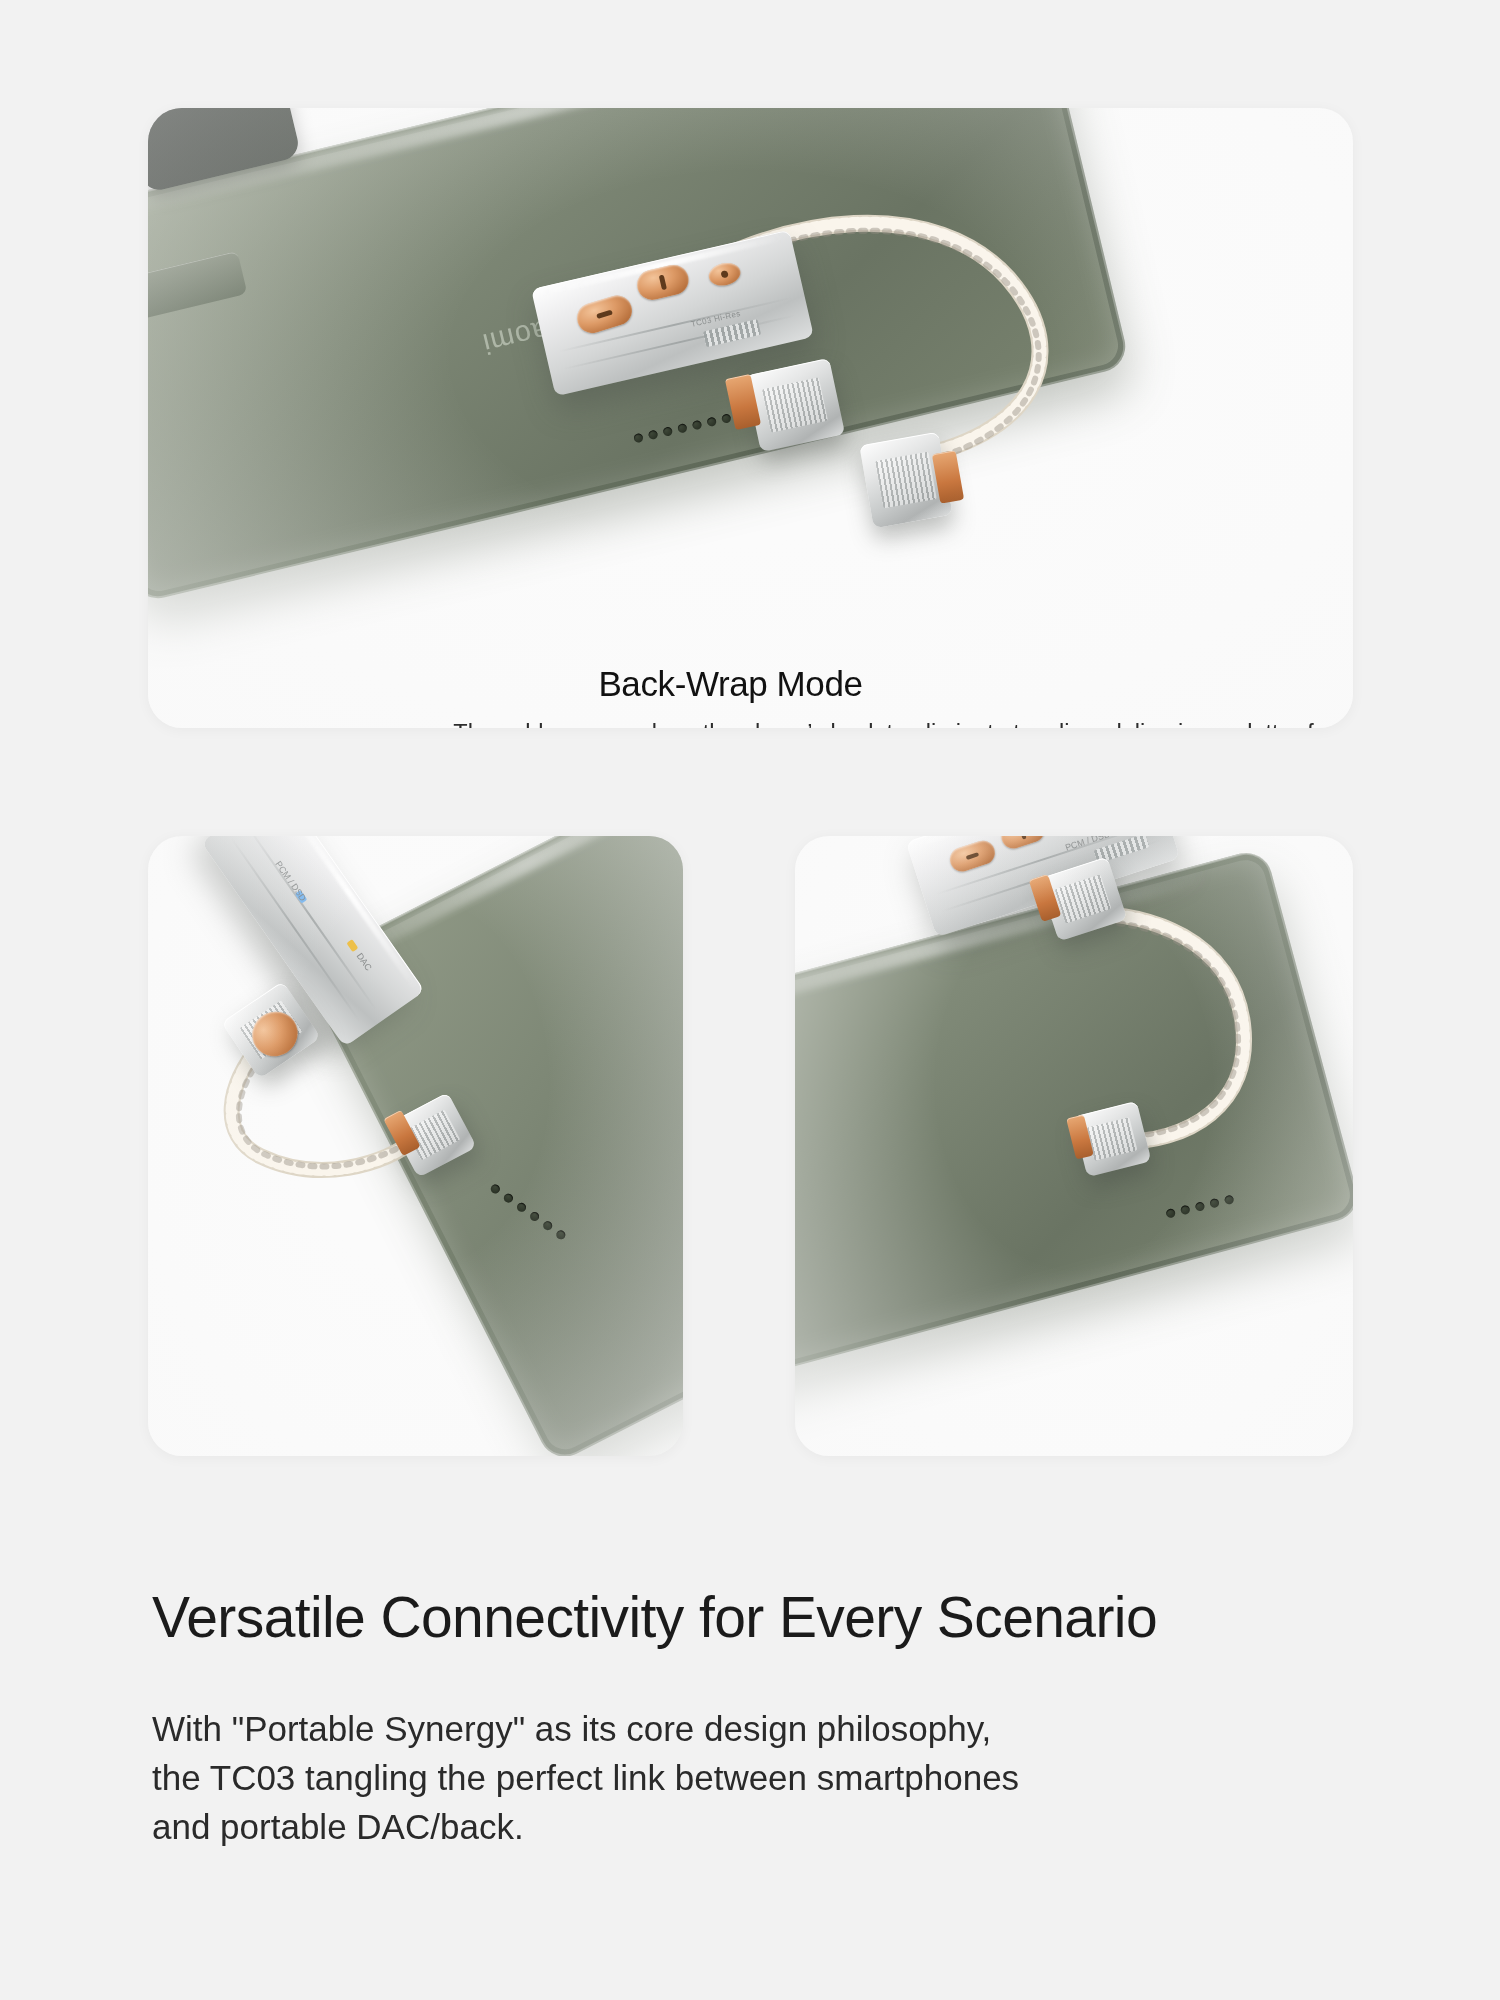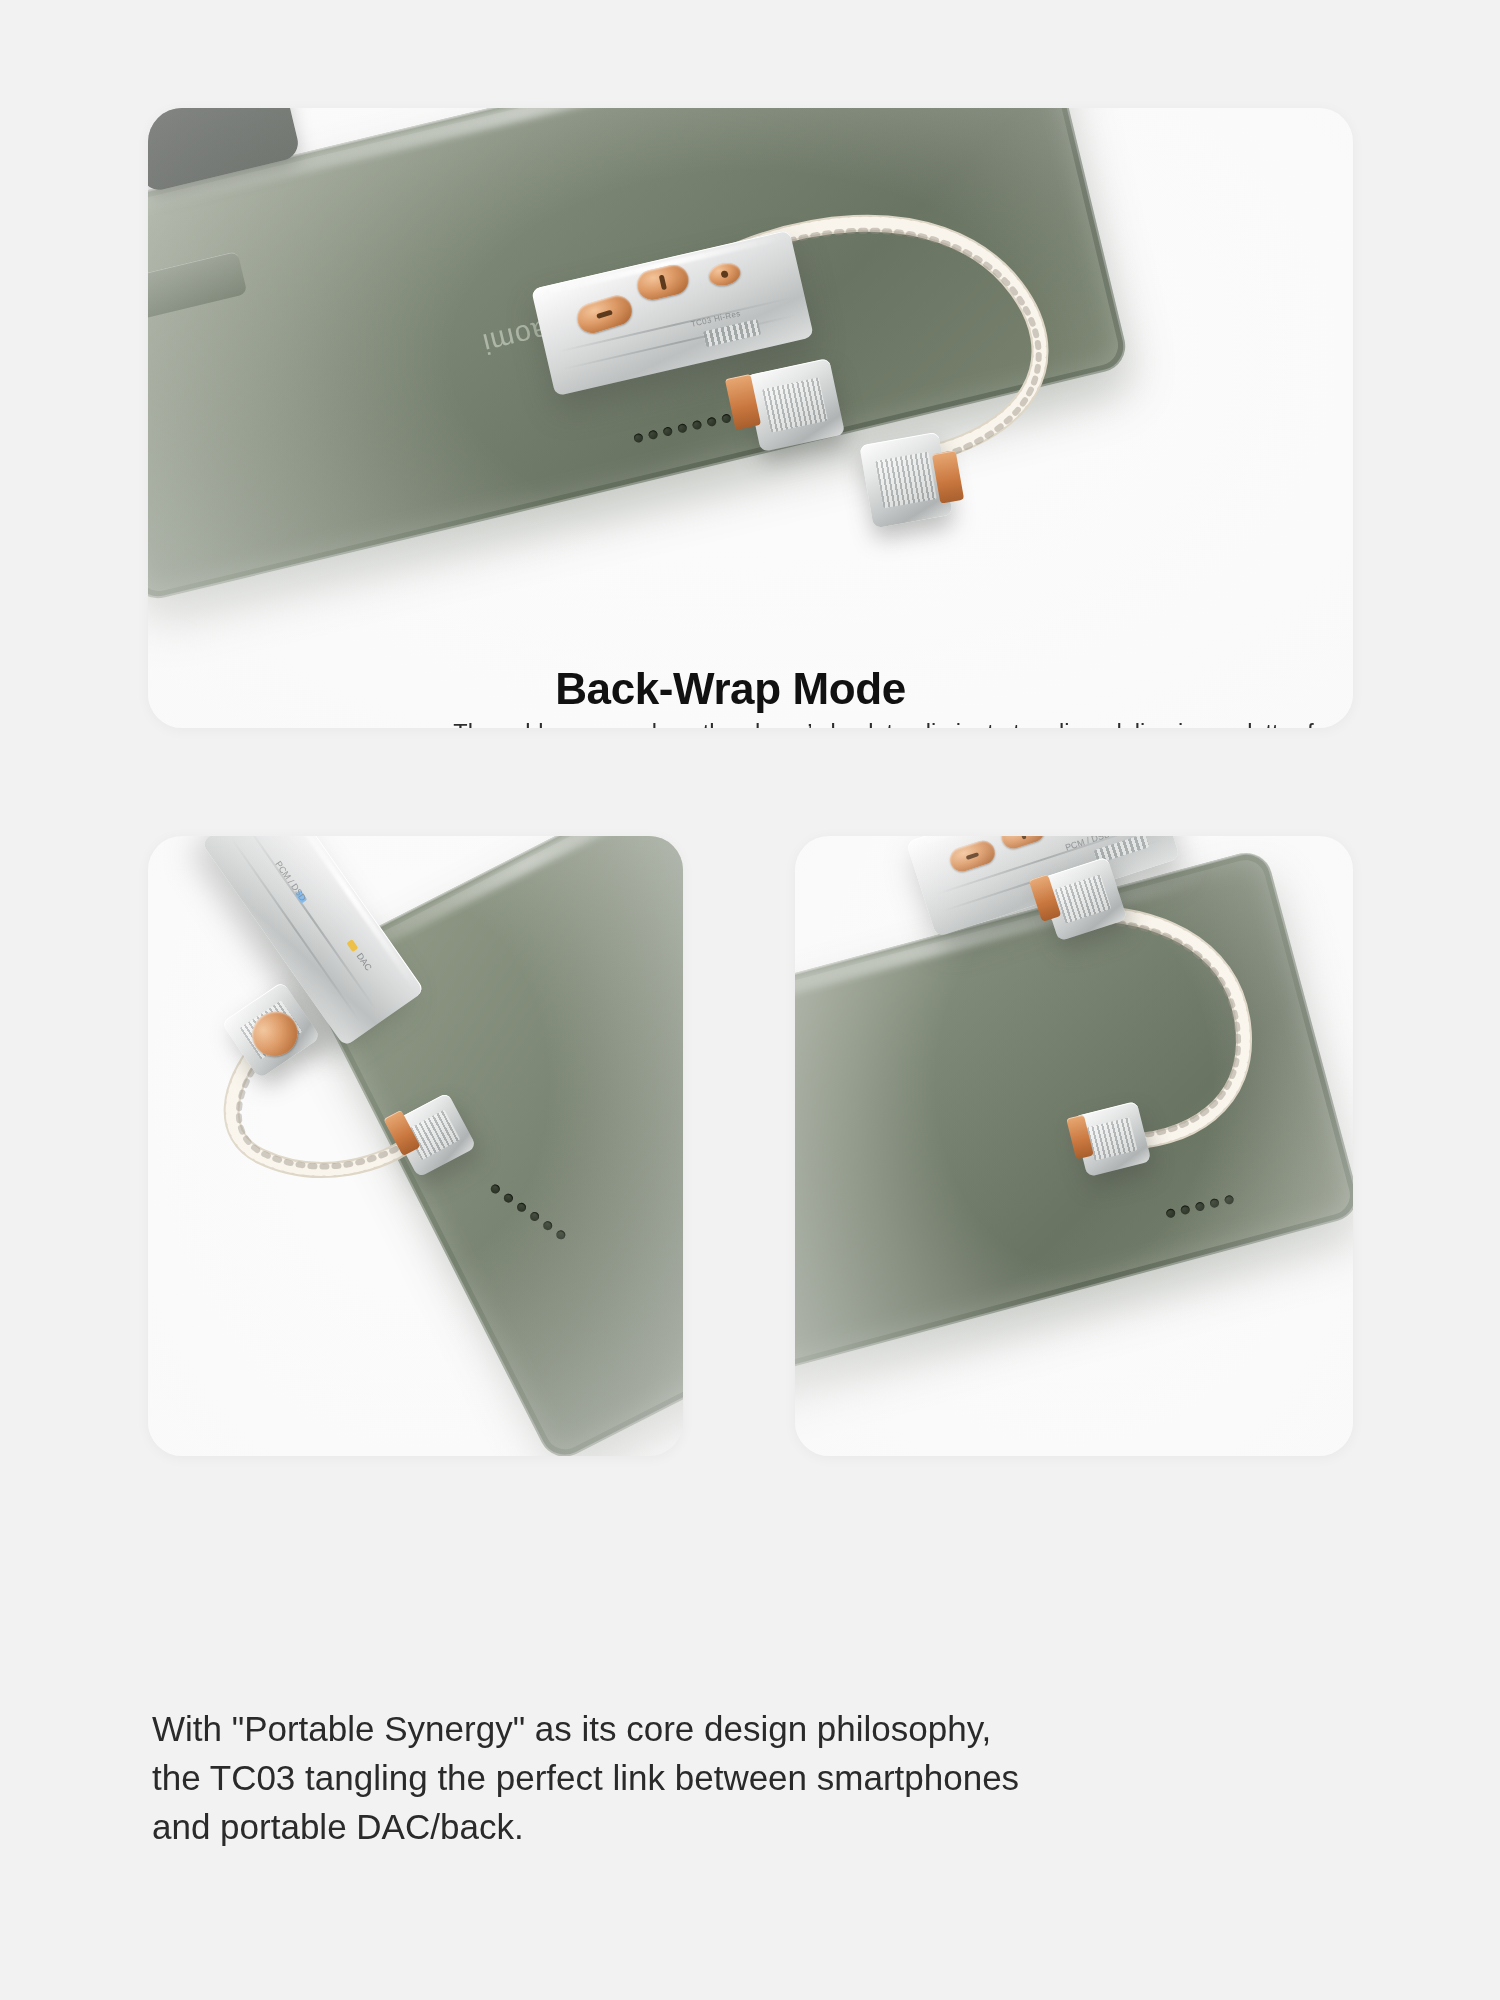--- a/index.html
+++ b/index.html
@@ -131,22 +131,22 @@
   .cable{ position:absolute; overflow:visible; }
   .cable path.core{ fill:none; stroke:#ded6c6; stroke-linecap:round; }
   .cable path.braid{ fill:none; stroke:#fbf7ee; stroke-linecap:round;
     stroke-dasharray:5 5; opacity:.95; }
   .cable path.shade{ fill:none; stroke:rgba(150,145,132,.45); stroke-linecap:round;
     stroke-dasharray:4 8; }
 
   
   .cap-title{
     position:absolute;
-    font-weight:bold;
-    font-size:44px;
+    font-weight:normal;
+    font-size:35px;
     letter-spacing:-.4px;
     color:#111;
     white-space:nowrap;
   }
   .cap-body{
     position:absolute;
     font-size:23.5px;
     line-height:1.33;
     color:#2d2d2d;
   }
@@ -329,19 +329,20 @@
       <div class="collar" style="left:240px; top:40px; width:20px; height:44px; transform:rotate(-18deg);"></div>
 
       <div class="connector" style="left:284px; top:272px; width:66px; height:62px; transform:rotate(-14deg);">
         <div class="ridges"></div>
       </div>
       <div class="collar" style="left:276px; top:280px; width:18px; height:42px; transform:rotate(-14deg);"></div>
     </div>
 
   </div>
 
+  <h1 id="headline">Versatile Connectivity for Every Scenario</h1>
   <p id="lede">
     <span>With "Portable Synergy" as its core design philosophy,</span>
     <span>the TC03 tangling the perfect link between smartphones</span>
     <span>and portable DAC/back.</span>
   </p>
 
 </div>
 
 </body></html>

